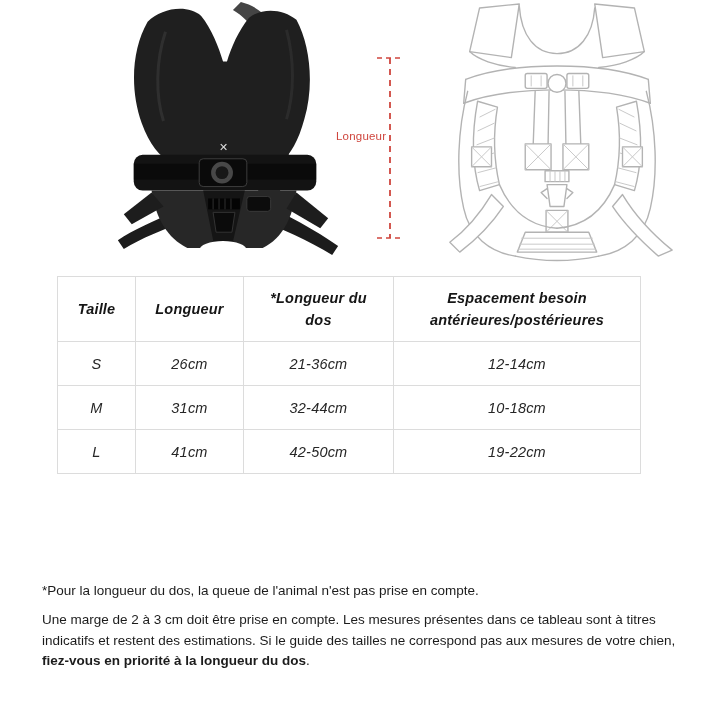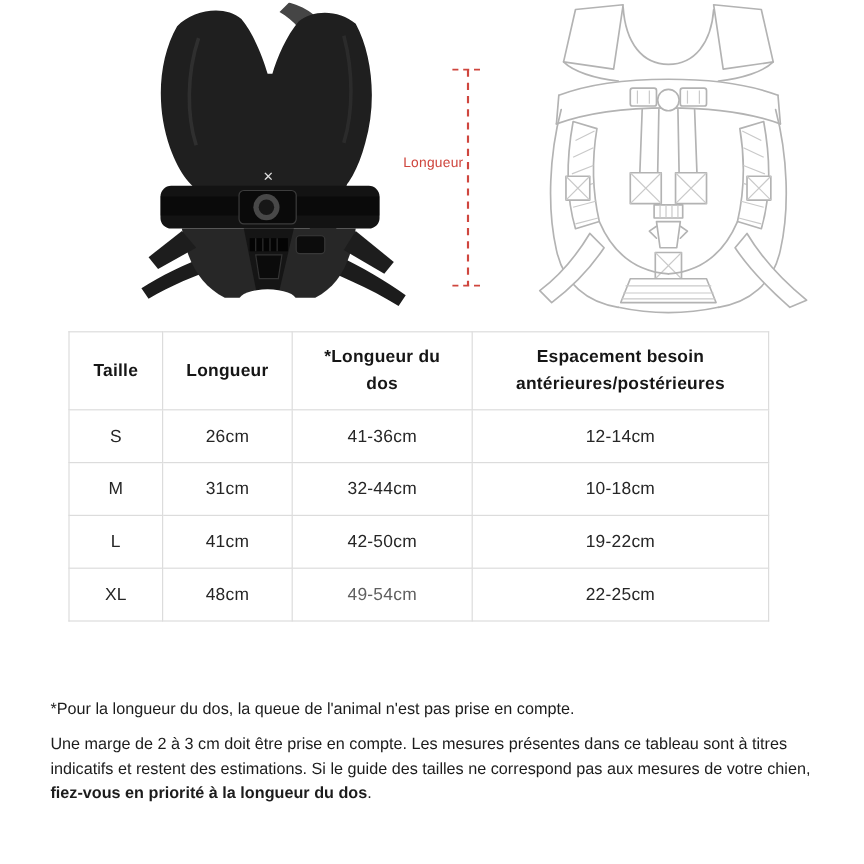--- a/index.html
+++ b/index.html
@@ -19,21 +19,21 @@
   
   .hero{position:absolute;left:0;top:0;width:720px;height:270px;}
   .photo-img{position:absolute;left:104px;top:2px;width:242px;height:254px;}
   .sketch-img{position:absolute;left:404px;top:0px;width:306px;height:268px;}
   .dim-line{position:absolute;left:376px;top:53px;width:30px;height:190px;}
   .dim-label{position:absolute;left:336px;top:130px;font-size:11.5px;font-weight:500;
              color:var(--accent-red);letter-spacing:.2px;}
 
   
   .size-table{position:absolute;left:57px;top:276px;width:583px;border-collapse:collapse;
-              table-layout:fixed;letter-spacing:.2px;}
+              table-layout:fixed;letter-spacing:.2px;font-style:italic;}
   .size-table col.c1{width:78px;} .size-table col.c2{width:108px;}
   .size-table col.c3{width:150px;} .size-table col.c4{width:247px;}
   .size-table th,.size-table td{border:1px solid var(--table-border);text-align:center;
               vertical-align:middle;background:#fff;}
   .size-table th{height:65px;font-size:14.5px;font-weight:700;color:var(--header-text);
               line-height:1.55;padding:0 14px;}
   .size-table td{height:44px;font-size:14.5px;font-weight:400;color:var(--cell-text);}
   .size-table td.muted{color:var(--muted-cell);}
 
   
@@ -184,40 +184,34 @@
         <th>Taille</th>
         <th>Longueur</th>
         <th>*Longueur du dos</th>
         <th>Espacement besoin antérieures/postérieures</th>
       </tr>
     </thead>
     <tbody>
       <tr>
         <td>S</td>
         <td>26cm</td>
-        <td>41-36cm</td>
+        <td>21-36cm</td>
         <td>12-14cm</td>
       </tr>
       <tr>
         <td>M</td>
         <td>31cm</td>
         <td>32-44cm</td>
         <td>10-18cm</td>
       </tr>
       <tr>
         <td>L</td>
         <td>41cm</td>
         <td>42-50cm</td>
         <td>19-22cm</td>
-      </tr>
-      <tr>
-        <td>XL</td>
-        <td>48cm</td>
-        <td class="muted">49-54cm</td>
-        <td>22-25cm</td>
       </tr>
     </tbody>
   </table>
 
   <div class="notes">
     <p>
       <span>*Pour la longueur du dos, la queue de l'animal n'est pas prise en compte.</span>
     </p>
     <p>
       <span>Une marge de 2 à 3 cm doit être prise en compte. Les mesures présentes dans ce tableau sont à titres indicatifs et restent des estimations. Si le guide des tailles ne correspond pas aux mesures de votre chien, </span><span class="bold">fiez-vous en priorité à la longueur du dos</span><span>.</span>

